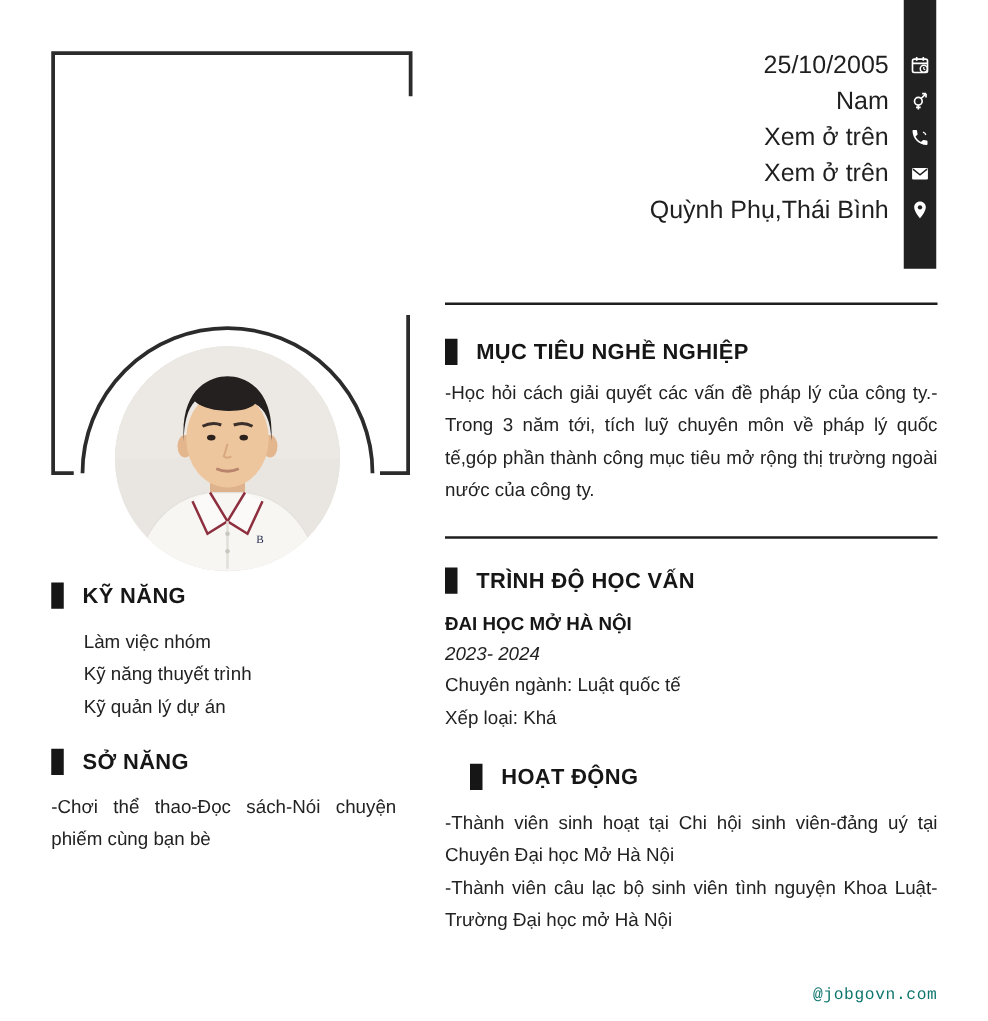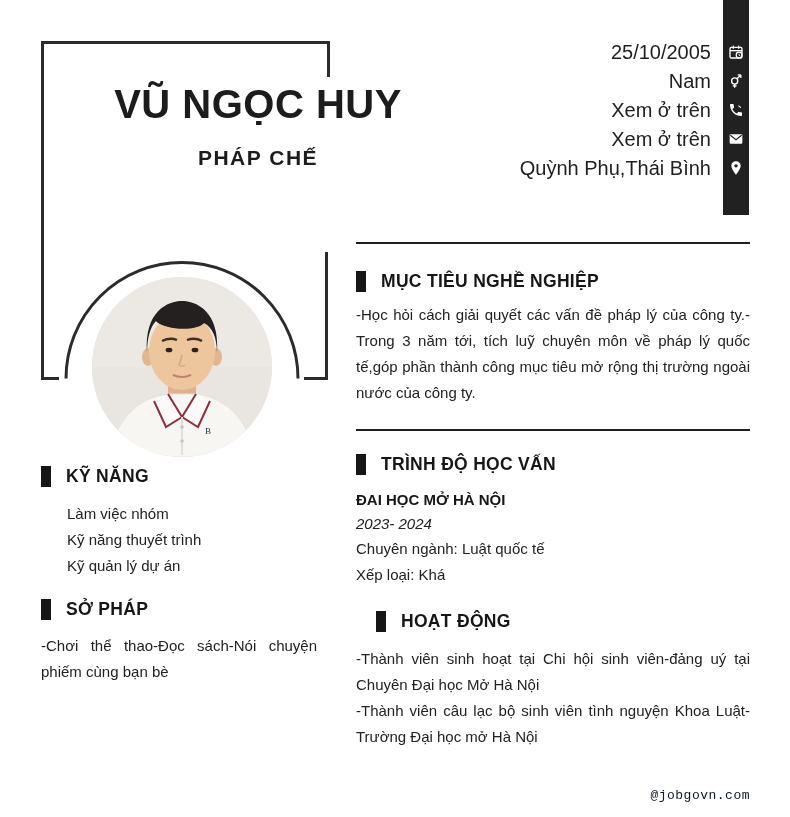--- a/index.html
+++ b/index.html
@@ -62,38 +62,34 @@
   
   .obj-text { position: absolute; left: 356px; top: 302px; width: 394px; }
   .edu-line { position: absolute; left: 356px; width: 394px; font-size: 15px; color: #222; }
   .edu-school { font-weight: 700; font-size: 15px; color: #161616; }
   .edu-years { font-style: italic; }
   .act-list { position: absolute; left: 356px; top: 646px; width: 394px; }
 
   .watermark {
     position: absolute; top: 788px; right: 40px;
     font-family: "Liberation Mono", "DejaVu Sans Mono", monospace;
-    font-size: 13px; letter-spacing: 0.5px; color: #0f172a;
+    font-size: 13px; letter-spacing: 0.5px; color: #0f766e;
   }
 </style>
 </head>
 <body>
 
 <div class="page">
 
   <svg class="frame-svg" width="400" height="400" viewBox="0 0 400 400">
     <path d="M328.5 77 L328.5 42.5 L42.5 42.5 L42.5 378.5 L59 378.5" fill="none" stroke="#2b2b2b" stroke-width="3"></path>
     <path d="M66 378.5 A116 116 0 0 1 298 378.5" fill="none" stroke="#2b2b2b" stroke-width="3"></path>
     <path d="M304 378.5 L326.5 378.5 L326.5 252" fill="none" stroke="#2b2b2b" stroke-width="3"></path>
   </svg>
 
-  <div class="name-block">
-    <div class="name">VŨ NGỌC HUY</div>
-    <div class="job-title">PHÁP CHẾ</div>
-  </div>
 
   <div class="contact">
     <div class="contact-row">25/10/2005</div>
     <div class="contact-row">Nam</div>
     <div class="contact-row">Xem ở trên</div>
     <div class="contact-row">Xem ở trên</div>
     <div class="contact-row">Quỳnh Phụ,Thái Bình</div>
   </div>
 
   <div class="icon-bar">
@@ -174,21 +170,21 @@
     <div class="htxt">KỸ NĂNG</div>
   </div>
   <div class="skills-list">
     <div class="skill-item">Làm việc nhóm</div>
     <div class="skill-item">Kỹ năng thuyết trình</div>
     <div class="skill-item">Kỹ quản lý dự án</div>
   </div>
 
   <div class="sec-header" style="left:41px; top:599px;">
     <div class="marker"></div>
-    <div class="htxt">SỞ PHÁP</div>
+    <div class="htxt">SỞ NĂNG</div>
   </div>
   <div class="hobby-text body-text justify">-Chơi thể thao-Đọc sách-Nói chuyện phiếm cùng bạn bè</div>
 
   <div class="divider" style="top:242px;"></div>
 
   <div class="sec-header" style="left:356px; top:271px;">
     <div class="marker"></div>
     <div class="htxt">MỤC TIÊU NGHỀ NGHIỆP</div>
   </div>
   <div class="obj-text body-text justify">-Học hỏi cách giải quyết các vấn đề pháp lý của công ty.-Trong 3 năm tới, tích luỹ chuyên môn về pháp lý quốc tế,góp phần thành công mục tiêu mở rộng thị trường ngoài nước của công ty.</div>

